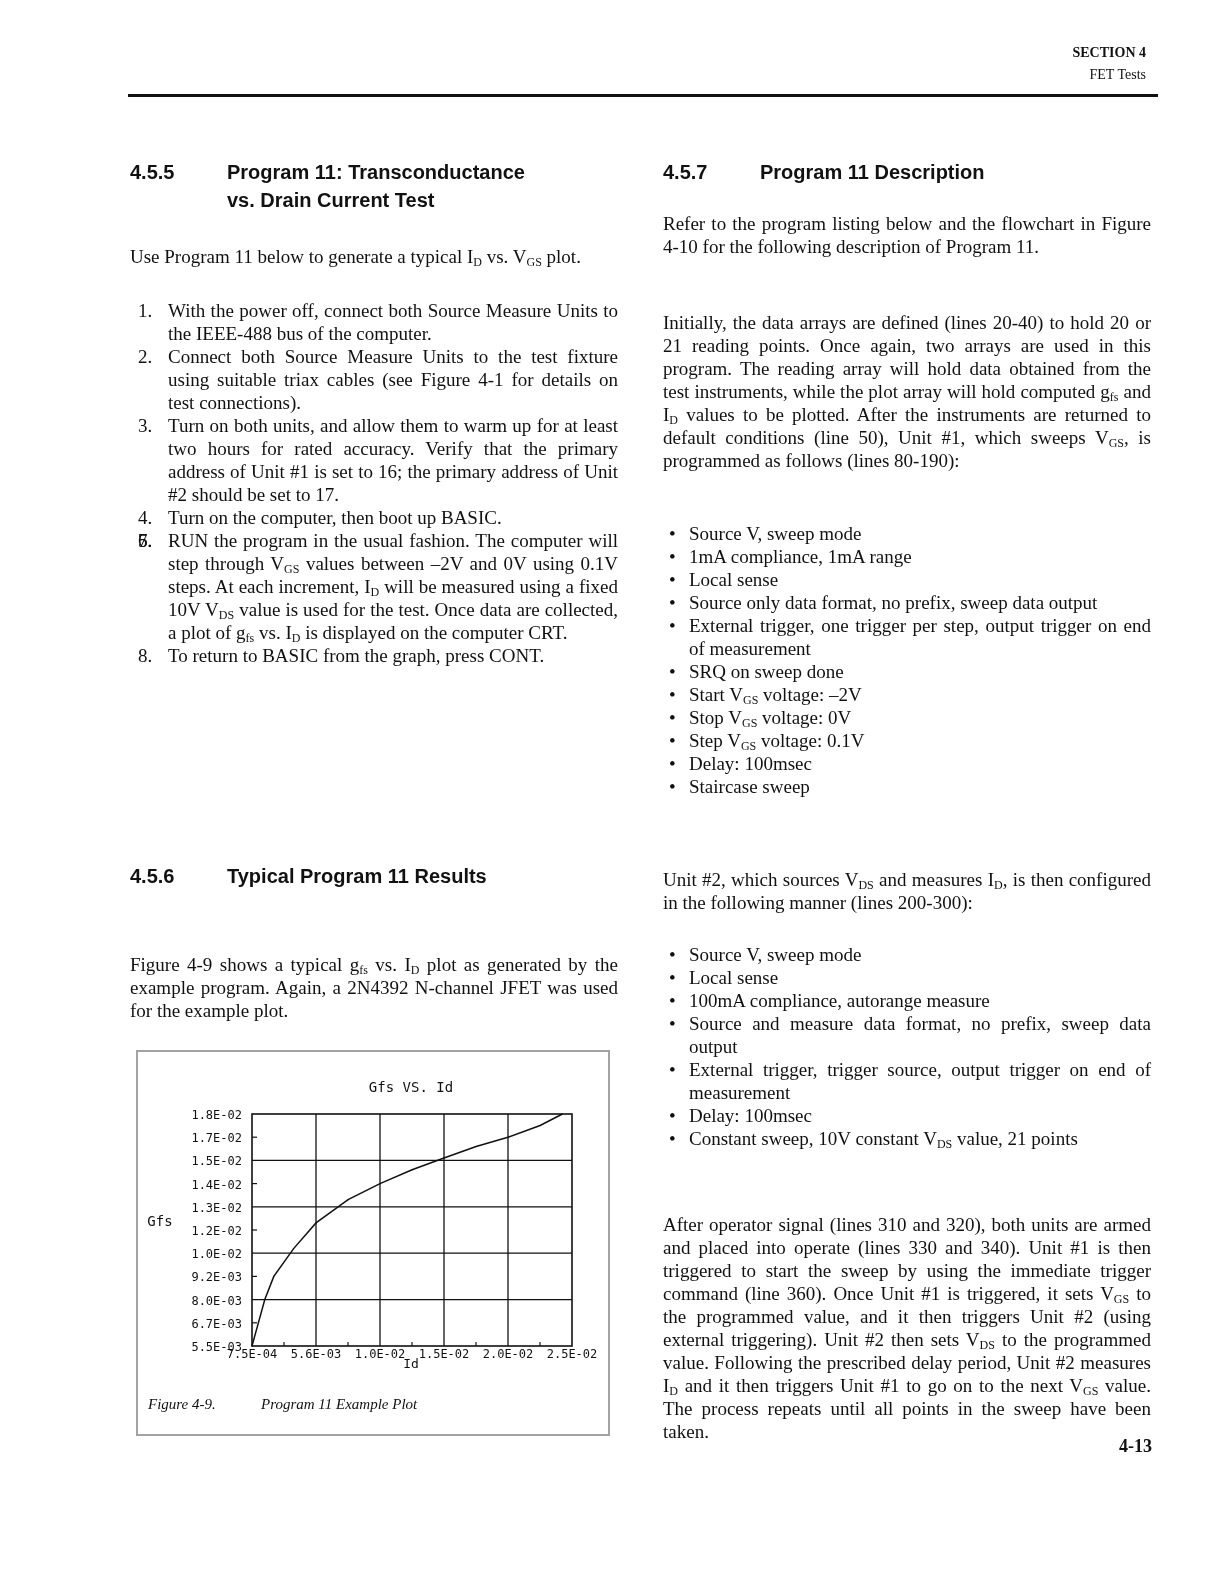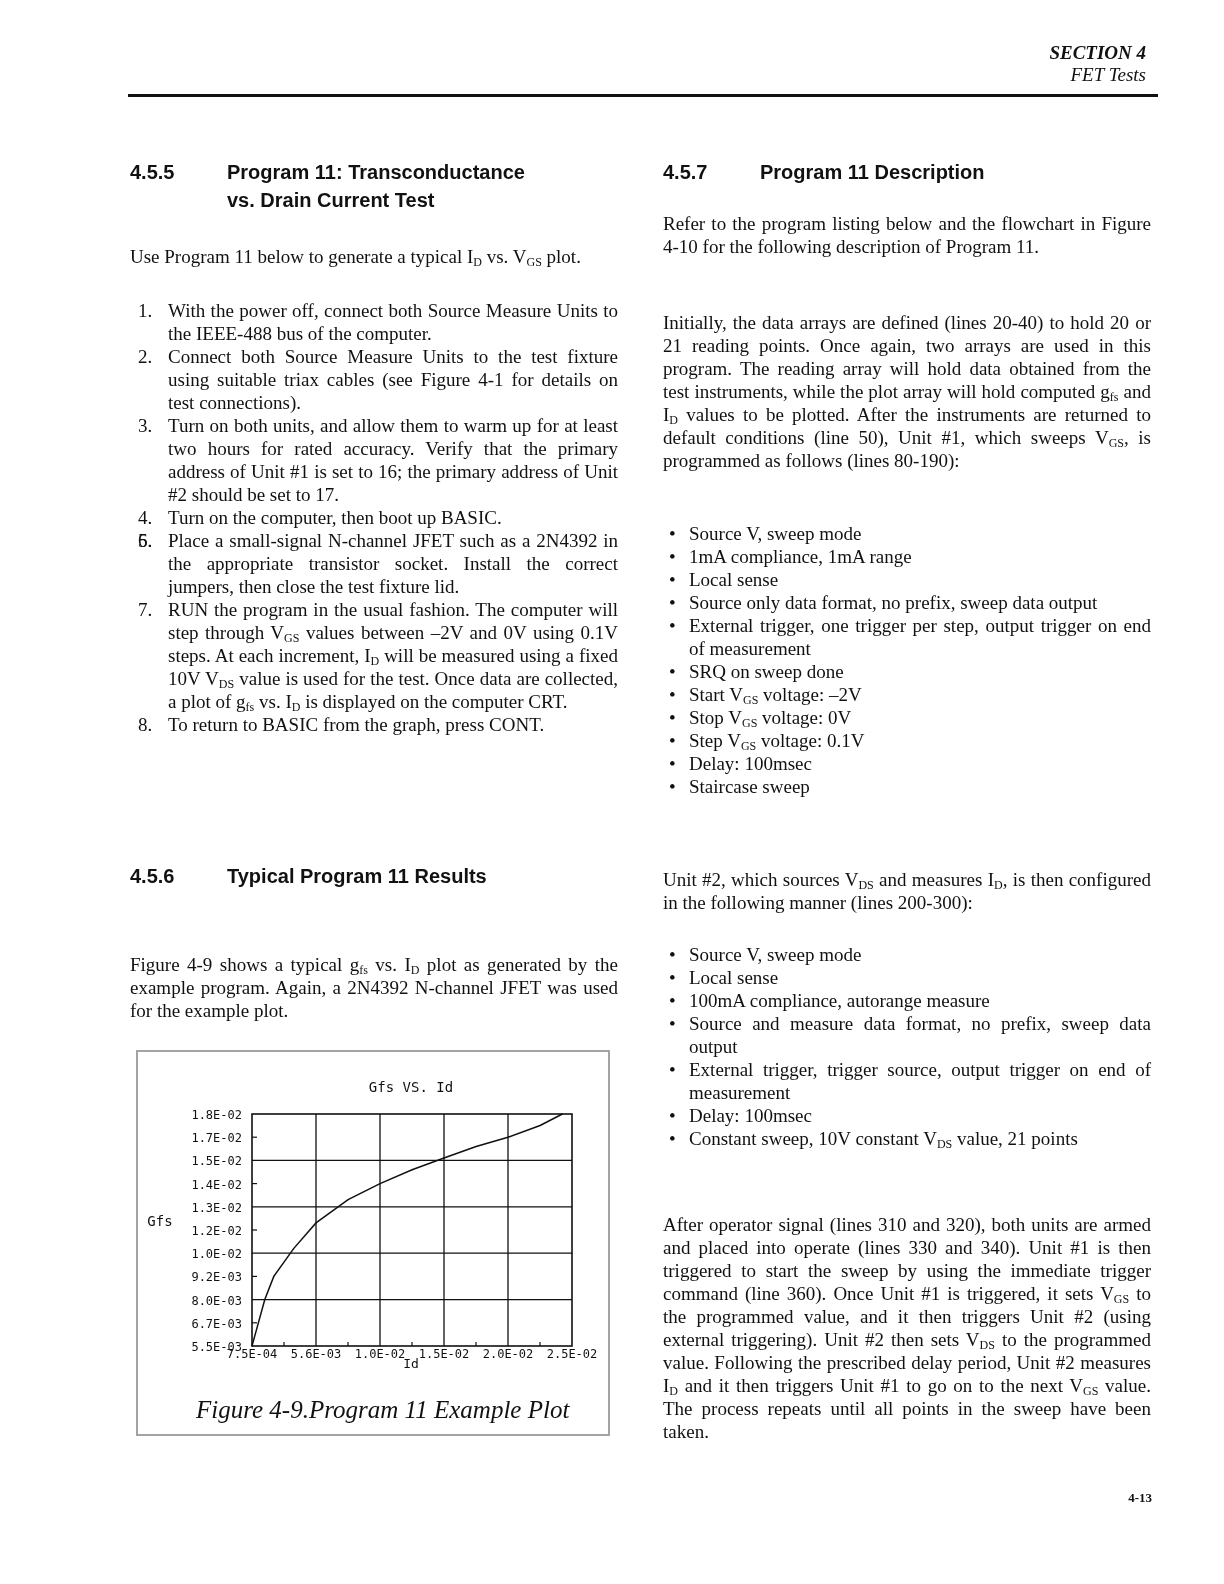--- a/index.html
+++ b/index.html
@@ -1,19 +1,19 @@
 <!DOCTYPE html>
 <html><head>
 <meta charset="utf-8">
 <style>
   html, body { margin: 0; padding: 0; background: #ffffff; }
   body { width: 1224px; height: 1584px; position: relative; overflow: hidden;
          font-family: "Liberation Serif", "DejaVu Serif", serif; color: #111; }
   .hdr { position: absolute; right: 78px; top: 42px; text-align: right;
-         font-style: italic; font-size: 19px; line-height: 22px; }
+         font-size: 14px; line-height: 22px; }
   .hdr .sec { font-weight: bold; }
   .hrule { position: absolute; left: 128px; top: 94px; width: 1030px; height: 3px; background: #111; }
 
   .col { position: absolute; width: 488px; font-size: 19px; line-height: 23px; }
   .col.left { left: 130px; }
   .col.right { left: 663px; }
 
   .h2 { font-family: "Liberation Sans", "DejaVu Sans", sans-serif; font-weight: bold;
         font-size: 20px; line-height: 28px; position: absolute; display: flex; }
   .h2 .num { width: 97px; flex: none; }
@@ -23,25 +23,25 @@
   ol.steps { position: absolute; margin: 0; padding: 0; list-style: none; }
   ol.steps li { position: relative; padding-left: 38px; text-align: justify; }
   ol.steps li .n { position: absolute; left: 8px; top: 0; }
 
   ul.bul { position: absolute; margin: 0; padding: 0; list-style: none; }
   ul.bul li { position: relative; padding-left: 26px; text-align: justify; }
   ul.bul li .b { position: absolute; left: 6px; top: 0; }
 
   .figbox { position: absolute; left: 136px; top: 1050px; width: 474px; height: 386px;
             border: 2px solid #a3a3a3; box-sizing: border-box; }
-  .figcap { position: absolute; left: 10px; top: 344px; font-style: italic; font-size: 25px; display: flex; margin-left: 48px; }
+  .figcap { position: absolute; left: 10px; top: 344px; font-style: italic; font-size: 15px; display: flex; }
   .figcap .fnum { width: 113px; }
   svg text { font-family: "DejaVu Sans Mono", "Liberation Mono", monospace; fill: #111; }
 
-  .pagenum { position: absolute; right: 72px; top: 1490px; font-weight: bold; font-size: 13px; }
+  .pagenum { position: absolute; right: 72px; top: 1436px; font-weight: bold; font-size: 18px; }
 </style>
 </head>
 <body>
 
 <div class="hdr">
   <div class="sec">SECTION 4</div>
   <div>FET Tests</div>
 </div>
 <div class="hrule"></div>
 
@@ -54,21 +54,21 @@
     </span>
   </div>
   <div class="p" style="top:245px; left:0; width:488px;">Use Program 11 below to generate a typical I<sub>D</sub> vs. V<sub>GS</sub> plot.</div>
 
   <ol class="steps" style="top:299px; left:0; width:488px;" id="steps">
       <li><span class="n">1.</span><span>With the power off, connect both Source Measure Units to the IEEE-488 bus of the computer.</span></li>
       <li><span class="n">2.</span><span>Connect both Source Measure Units to the test fixture using suitable triax cables (see Figure 4-1 for details on test connections).</span></li>
       <li><span class="n">3.</span><span>Turn on both units, and allow them to warm up for at least two hours for rated accuracy. Verify that the primary address of Unit #1 is set to 16; the primary address of Unit #2 should be set to 17.</span></li>
       <li><span class="n">4.</span><span>Turn on the computer, then boot up BASIC.</span></li>
       <li><span class="n">5.</span></li>
-      <li><span class="n">6.</span><span>Place a small-signal N-channel JFET such as a 2N4392 in the appropriate transistor socket. Install the correct jumpers, then close the test fixture lid.</span></li>
+      <li><span class="n">6.</span></li>
       <li><span class="n">7.</span><span>RUN the program in the usual fashion. The computer will step through V<sub>GS</sub> values between –2V and 0V using 0.1V steps. At each increment, I<sub>D</sub> will be measured using a fixed 10V V<sub>DS</sub> value is used for the test. Once data are collected, a plot of g<sub>fs</sub> vs. I<sub>D</sub> is displayed on the computer CRT.</span></li>
       <li><span class="n">8.</span><span>To return to BASIC from the graph, press CONT.</span></li>
     </ol>
 
   <div class="h2" style="top:862px;">
     <span class="num">4.5.6</span>
     <span>Typical Program 11 Results</span>
   </div>
   <div class="p" style="top:920px; left:0; width:488px;margin-top:33px;">Figure 4-9 shows a typical g<sub>fs</sub> vs. I<sub>D</sub> plot as generated by the example program. Again, a 2N4392 N-channel JFET was used for the example plot.</div>
 </div>

